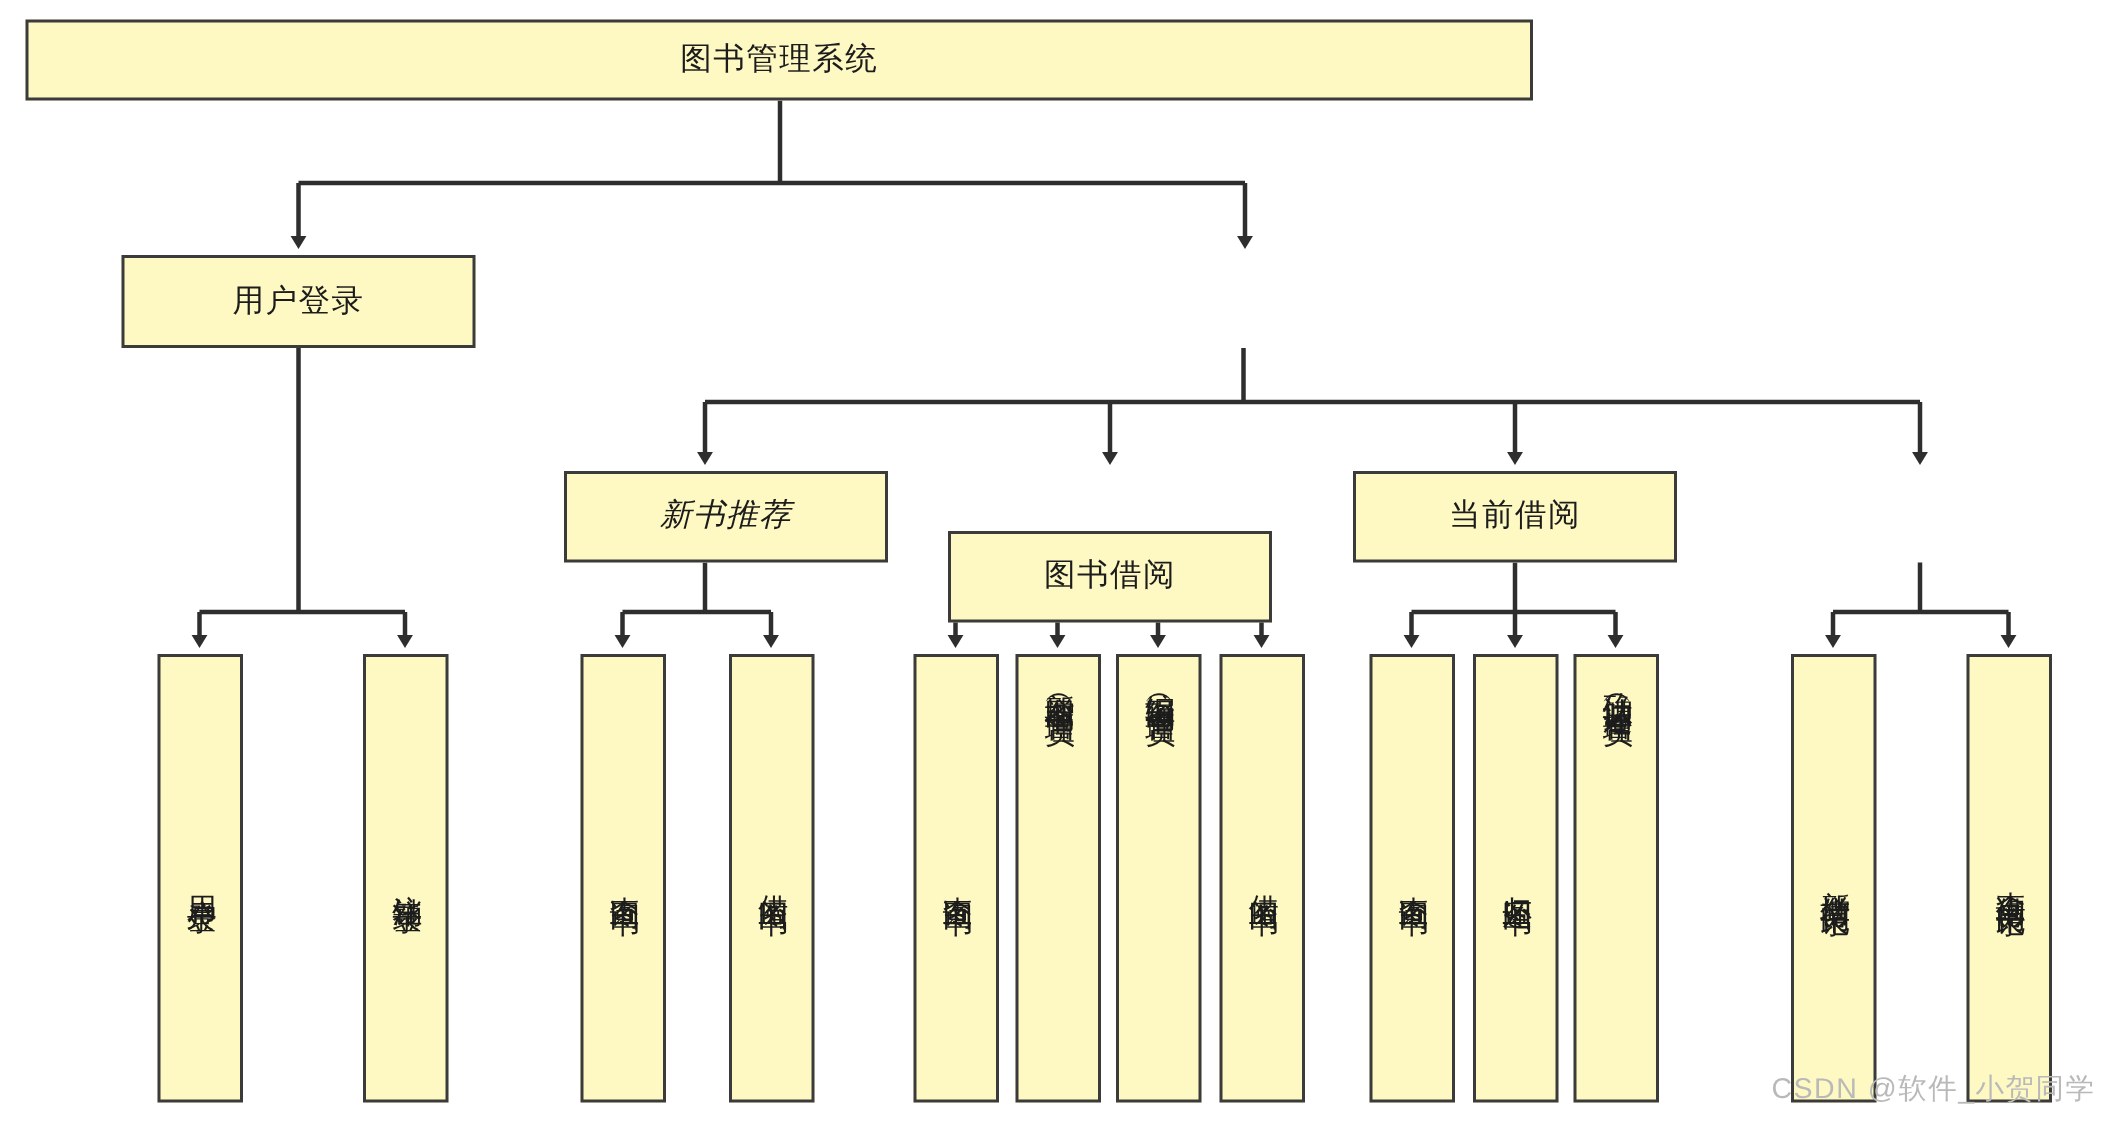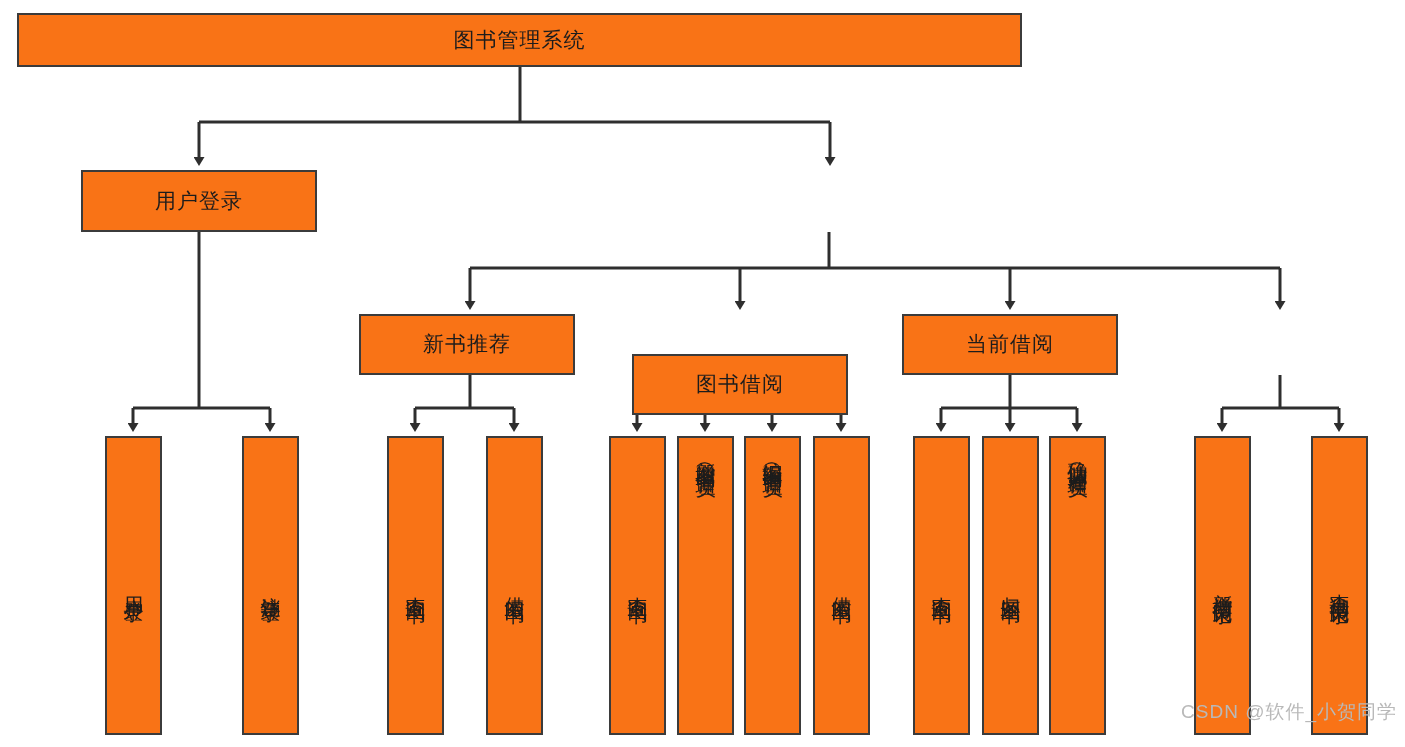--- a/index.html
+++ b/index.html
@@ -23,21 +23,21 @@
     position: absolute;
     left: 0;
     top: 0;
     width: 1405px;
     height: 747px;
     pointer-events: none;
   }
   .node {
     position: absolute;
     box-sizing: border-box;
-    background: #f97316;
+    background: #fef9c3;
     border: 2.5px solid #3b3b3b;
     display: flex;
     align-items: center;
     justify-content: center;
     text-align: center;
   }
   .node .label {
     font-size: 21px;
     line-height: 1.18;
     letter-spacing: 1px;
@@ -58,21 +58,21 @@
     white-space: nowrap;
     display: block;
   }
   .node.leaf.shifted {
     align-items: center;
     padding-top: 0;
   }
   .watermark {
     position: absolute;
     right: 8px;
-    bottom: 22px;
+    bottom: 8px;
     font-size: 19px;
     color: #b9b9b9;
     letter-spacing: 1px;
     white-space: nowrap;
     user-select: none;
   }
 </style>
 </head>
 <body>
 
@@ -130,21 +130,21 @@
   </svg>
 
   <div class="node" style="left:17px; top:13px; width:1005px; height:54px;">
     <span class="label">图书管理系统</span>
   </div>
 
   <div class="node" style="left:81px; top:170px; width:236px; height:62px;">
     <span class="label">用户登录</span>
   </div>
 
-  <div class="node" style="left:359px; top:314px; width:216px; height:61px;">
+  <div class="node" style="left:376px; top:314px; width:216px; height:61px;font-style:italic;">
     <span class="label">新书推荐</span>
   </div>
   <div class="node" style="left:632px; top:314px; width:216px; height:61px;margin-top:40px;">
     <span class="label">图书借阅</span>
   </div>
   <div class="node" style="left:902px; top:314px; width:216px; height:61px;">
     <span class="label">当前借阅</span>
   </div>
 
   <div class="node leaf shifted" style="left:105px; top:436px; width:57px; height:299px;">

